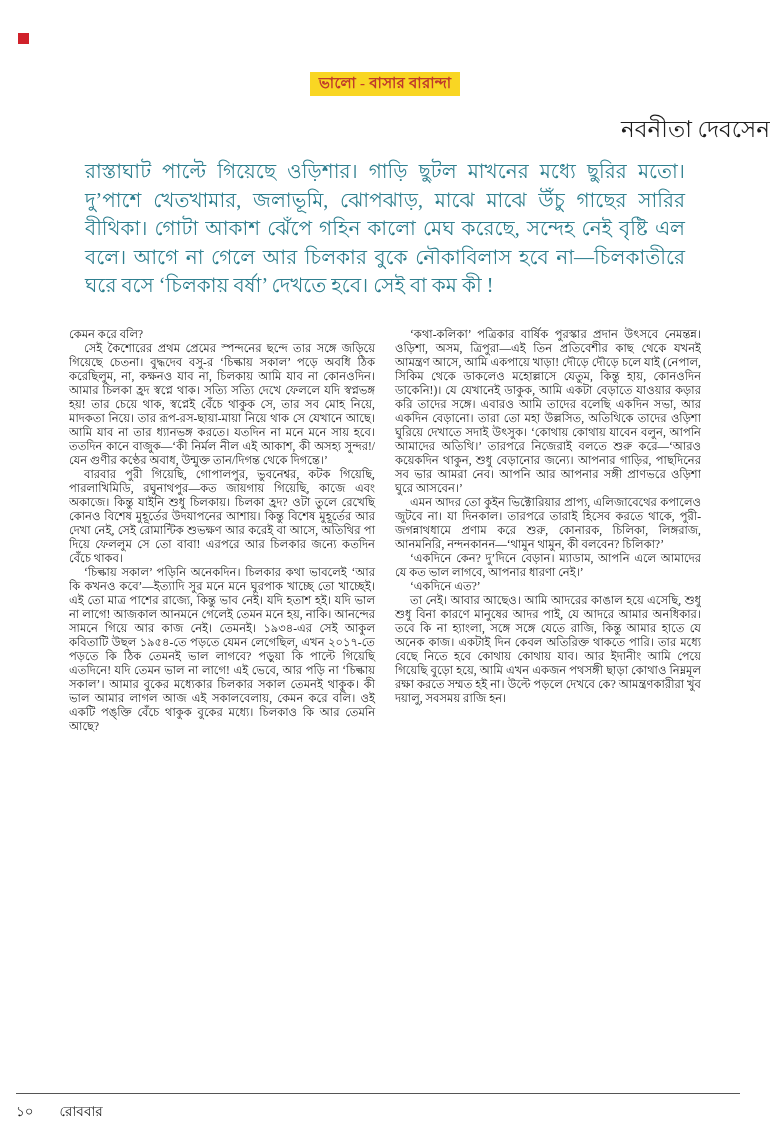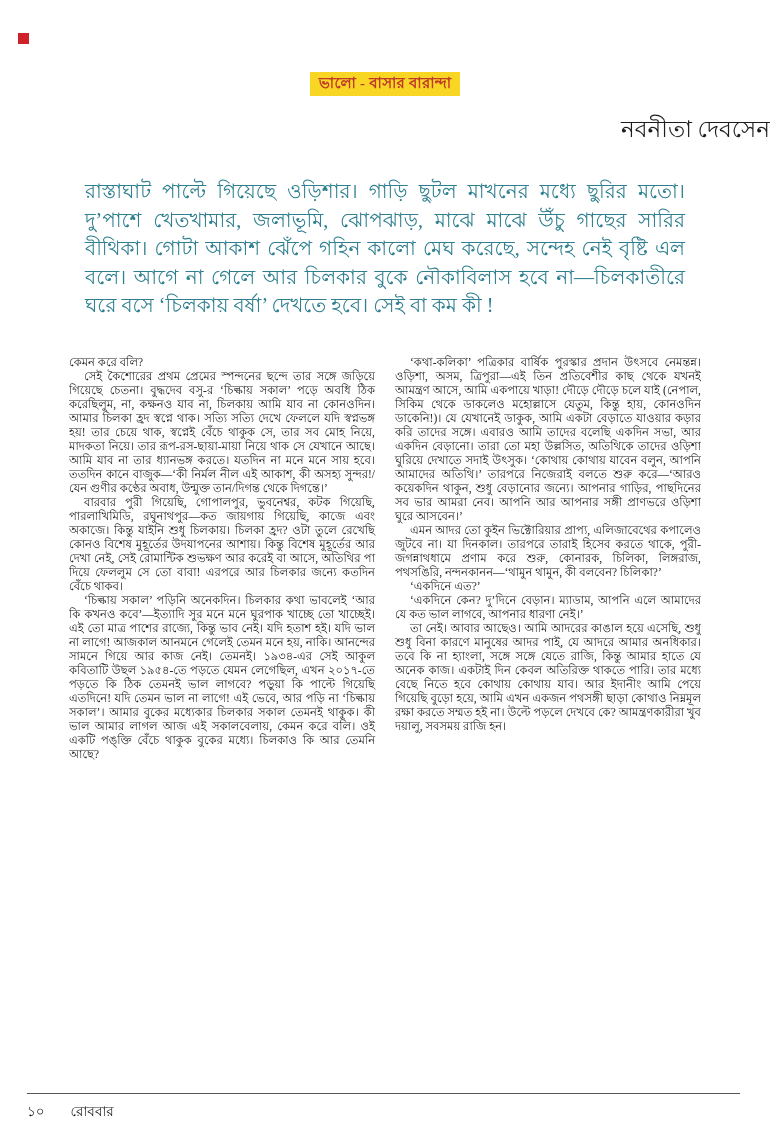--- a/index.html
+++ b/index.html
@@ -45,47 +45,47 @@
   }
   .author {
     margin-top: 20px;
     text-align: right;
     color: #1d1d1d;
     font-size: 23px;
     line-height: 1.2;
   }
   .lead {
     width: 600px;
-    margin: 34px auto 0;
+    margin: 14px auto 0;
     color: #2e7f8f;
     font-size: 20px;
     line-height: 1.42;
     text-align: justify;
   }
   .columns {
     display: flex;
     gap: 20px;
     width: 632px;
-    margin: 36px auto 0;
+    margin: 28px auto 0;
     height: 600px;
     overflow: hidden;
   }
   .col {
     flex: 1 1 0;
     min-width: 0;
     color: #1c1c1c;
     font-size: 11.5px;
     line-height: 14px;
     text-align: justify;
   }
   .col p { margin: 0; text-indent: 15px; }
   .col p.noindent { text-indent: 0; }
   .footer {
     position: absolute;
-    left: 27px;
+    left: 16px;
     right: 30px;
     bottom: 12px;
     border-top: 1px solid #555;
     padding-top: 7px;
     display: flex;
     align-items: baseline;
     gap: 26px;
     color: #1d1d1d;
     font-size: 13.5px;
   }
@@ -108,23 +108,23 @@
 
   <div class="columns">
     <div class="col">
       <p class="noindent">কেমন করে বলি?</p>
       <p>সেই কৈশোরের প্রথম প্রেমের স্পন্দনের ছন্দে তার সঙ্গে জড়িয়ে গিয়েছে চেতনা। বুদ্ধদেব বসু-র ‘চিল্কায় সকাল’ পড়ে অবধি ঠিক করেছিলুম, না, কক্ষনও যাব না, চিলকায় আমি যাব না কোনওদিন। আমার চিলকা হ্রদ স্বপ্নে থাক। সত্যি সত্যি দেখে ফেললে যদি স্বপ্নভঙ্গ হয়! তার চেয়ে থাক, স্বপ্নেই বেঁচে থাকুক সে, তার সব মোহ নিয়ে, মাদকতা নিয়ে। তার রূপ-রস-ছায়া-মায়া নিয়ে থাক সে যেখানে আছে। আমি যাব না তার ধ্যানভঙ্গ করতে। যতদিন না মনে মনে সায় হবে। ততদিন কানে বাজুক—‘কী নির্মল নীল এই আকাশ, কী অসহ্য সুন্দর!/ যেন গুণীর কণ্ঠের অবাধ, উন্মুক্ত তান/দিগন্ত থেকে দিগন্তে।’</p>
       <p>বারবার পুরী গিয়েছি, গোপালপুর, ভুবনেশ্বর, কটক গিয়েছি, পারলাখিমিডি, রঘুনাথপুর—কত জায়গায় গিয়েছি, কাজে এবং অকাজে। কিন্তু যাইনি শুধু চিলকায়। চিলকা হ্রদ? ওটা তুলে রেখেছি কোনও বিশেষ মুহূর্তের উদযাপনের আশায়। কিন্তু বিশেষ মুহূর্তের আর দেখা নেই, সেই রোমান্টিক শুভক্ষণ আর করেই বা আসে, অতিথির পা দিয়ে ফেললুম সে তো বাবা! এরপরে আর চিলকার জন্যে কতদিন বেঁচে থাকব।</p>
       <p>‘চিল্কায় সকাল’ পড়িনি অনেকদিন। চিলকার কথা ভাবলেই ‘আর কি কখনও কবে’—ইত্যাদি সুর মনে মনে ঘুরপাক খাচ্ছে তো খাচ্ছেই। এই তো মাত্র পাশের রাজ্যে, কিন্তু ভাব নেই। যদি হতাশ হই। যদি ভাল না লাগে! আজকাল আনমনে গেলেই তেমন মনে হয়, নাকি। আনন্দের সামনে গিয়ে আর কাজ নেই। তেমনই। ১৯৩৪-এর সেই আকুল কবিতাটি উছল ১৯৫৪-তে পড়তে যেমন লেগেছিল, এখন ২০১৭-তে পড়তে কি ঠিক তেমনই ভাল লাগবে? পড়ুয়া কি পাল্টে গিয়েছি এতদিনে! যদি তেমন ভাল না লাগে! এই ভেবে, আর পড়ি না ‘চিল্কায় সকাল’। আমার বুকের মধ্যেকার চিলকার সকাল তেমনই থাকুক। কী ভাল আমার লাগল আজ এই সকালবেলায়, কেমন করে বলি। ওই একটি পঙ্‌ক্তি বেঁচে থাকুক বুকের মধ্যে। চিলকাও কি আর তেমনি আছে?</p>
     </div>
     <div class="col">
       <p>‘কথা-কলিকা’ পত্রিকার বার্ষিক পুরস্কার প্রদান উৎসবে নেমন্তন্ন। ওড়িশা, অসম, ত্রিপুরা—এই তিন প্রতিবেশীর কাছ থেকে যখনই আমন্ত্রণ আসে, আমি একপায়ে খাড়া! দৌড়ে দৌড়ে চলে যাই (নেপাল, সিকিম থেকে ডাকলেও মহোল্লাসে যেতুম, কিন্তু হায়, কোনওদিন ডাকেনি!)। যে যেখানেই ডাকুক, আমি একটা বেড়াতে যাওয়ার কড়ার করি তাদের সঙ্গে। এবারও আমি তাদের বলেছি একদিন সভা, আর একদিন বেড়ানো। তারা তো মহা উল্লসিত, অতিথিকে তাদের ওড়িশা ঘুরিয়ে দেখাতে সদাই উৎসুক। ‘কোথায় কোথায় যাবেন বলুন, আপনি আমাদের অতিথি।’ তারপরে নিজেরাই বলতে শুরু করে—‘আরও কয়েকদিন থাকুন, শুধু বেড়ানোর জন্যে। আপনার গাড়ির, পাছদিনের সব ভার আমরা নেব। আপনি আর আপনার সঙ্গী প্রাণভরে ওড়িশা ঘুরে আসবেন।’</p>
-      <p>এমন আদর তো কুইন ভিক্টোরিয়ার প্রাপ্য, এলিজাবেথের কপালেও জুটবে না। যা দিনকাল। তারপরে তারাই হিসেব করতে থাকে, পুরী-জগন্নাথধামে প্রণাম করে শুরু, কোনারক, চিলিকা, লিঙ্গরাজ, পথসঙিরি, নন্দনকানন—‘থামুন থামুন, কী বলবেন? চিলিকা?’</p>
+      <p>এমন আদর তো কুইন ভিক্টোরিয়ার প্রাপ্য, এলিজাবেথের কপালেও জুটবে না। যা দিনকাল। তারপরে তারাই হিসেব করতে থাকে, পুরী-জগন্নাথধামে প্রণাম করে শুরু, কোনারক, চিলিকা, লিঙ্গরাজ, আনমনিরি, নন্দনকানন—‘থামুন থামুন, কী বলবেন? চিলিকা?’</p>
+      <p>‘একদিনে কেন? দু’দিনে বেড়ান। ম্যাডাম, আপনি এলে আমাদের যে কত ভাল লাগবে, আপনার ধারণা নেই।’</p>
       <p>‘একদিনে এত?’</p>
-      <p>‘একদিনে কেন? দু’দিনে বেড়ান। ম্যাডাম, আপনি এলে আমাদের যে কত ভাল লাগবে, আপনার ধারণা নেই।’</p>
       <p>তা নেই। আবার আছেও। আমি আদরের কাঙাল হয়ে এসেছি, শুধু শুধু বিনা কারণে মানুষের আদর পাই, যে আদরে আমার অনধিকার। তবে কি না হ্যাংলা, সঙ্গে সঙ্গে যেতে রাজি, কিন্তু আমার হাতে যে অনেক কাজ। একটাই দিন কেবল অতিরিক্ত থাকতে পারি। তার মধ্যে বেছে নিতে হবে কোথায় কোথায় যাব। আর ইদানীং আমি পেয়ে গিয়েছি বুড়ো হয়ে, আমি এখন একজন পথসঙ্গী ছাড়া কোথাও নিম্নমূল রক্ষা করতে সম্মত হই না। উল্টে পড়লে দেখবে কে? আমন্ত্রণকারীরা খুব দয়ালু, সবসময় রাজি হন।</p>
     </div>
   </div>
 
   <div class="footer">
     <span>১০</span>
     <span>রোববার</span>
   </div>
 
 </div>

